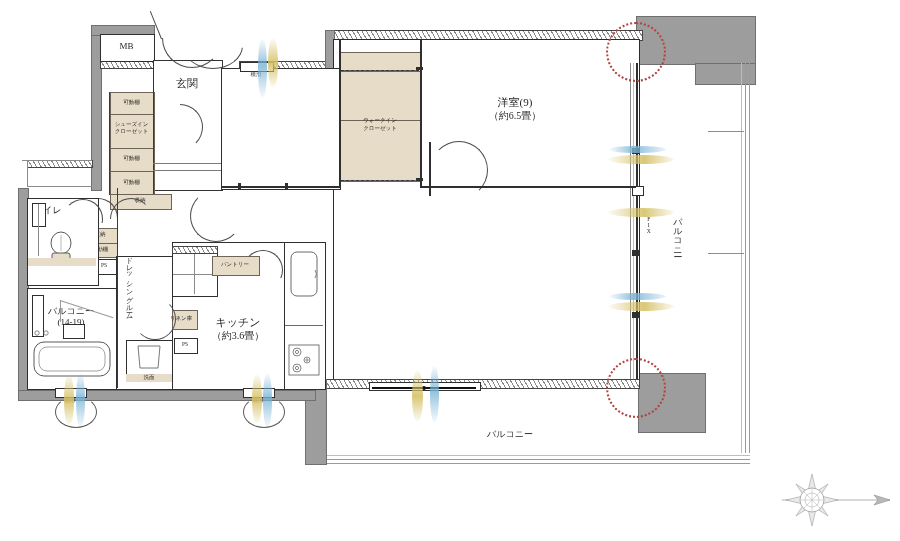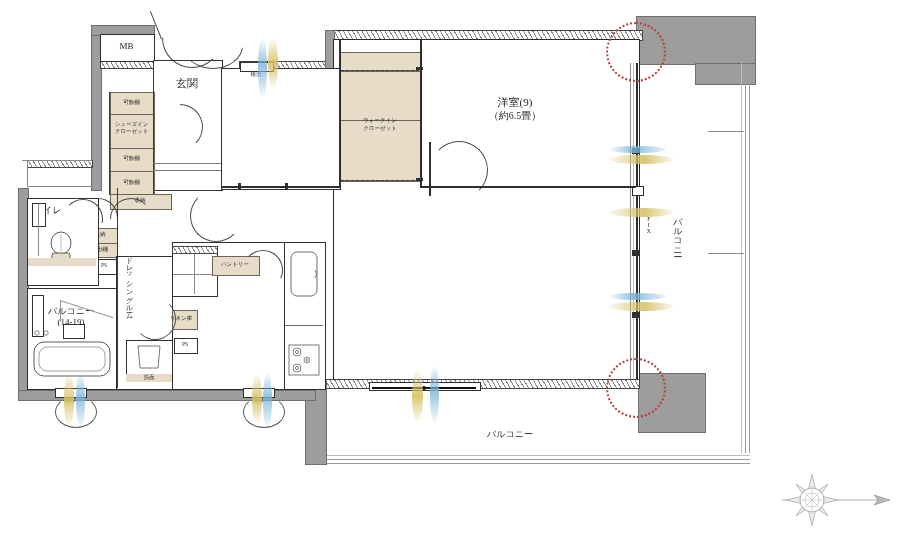--- a/index.html
+++ b/index.html
@@ -207,20 +207,24 @@
   <div class="room" style="left:126px;top:340px;width:46px;height:34px;"></div>
   <div class="store" style="left:126px;top:374px;width:46px;height:8px;border:none;"></div>
   <div class="lbl xs" style="left:126px;top:374px;width:46px;">洗面</div>
   <div class="abs" style="left:136px;top:344px;width:26px;height:26px;">
     <svg width="26" height="26" viewBox="0 0 26 26">
       <path d="M2 2 L24 2 L22 24 L4 24 Z" fill="#fff" stroke="#6a6a6a" stroke-width="0.9"></path>
     </svg>
   </div>
 
   <div class="room" style="left:172px;top:242px;width:112px;height:146px;"></div>
+  <div class="lbl big" style="left:190px;top:316px;width:96px;">
+    <span>キッチン</span><br>
+    <span style="font-size:10px;">（約3.6畳）</span>
+  </div>
 
   <div class="room" style="left:172px;top:253px;width:44px;height:42px;"></div>
   <div class="thin" style="left:194px;top:254px;width:1px;height:40px;background:#8a8a8a;"></div>
   <div class="thin" style="left:173px;top:274px;width:42px;height:1px;background:#8a8a8a;"></div>
   <div class="hatch" style="left:172px;top:246px;width:44px;height:6px;"></div>
 
   <div class="store" style="left:212px;top:256px;width:46px;height:18px;"></div>
   <div class="lbl xs" style="left:212px;top:261px;width:46px;">パントリー</div>
   <div class="arc" style="left:243px;top:250px;width:38px;height:38px;
               border-color:#4a4a4a;border-bottom-color:transparent;border-left-color:transparent;

